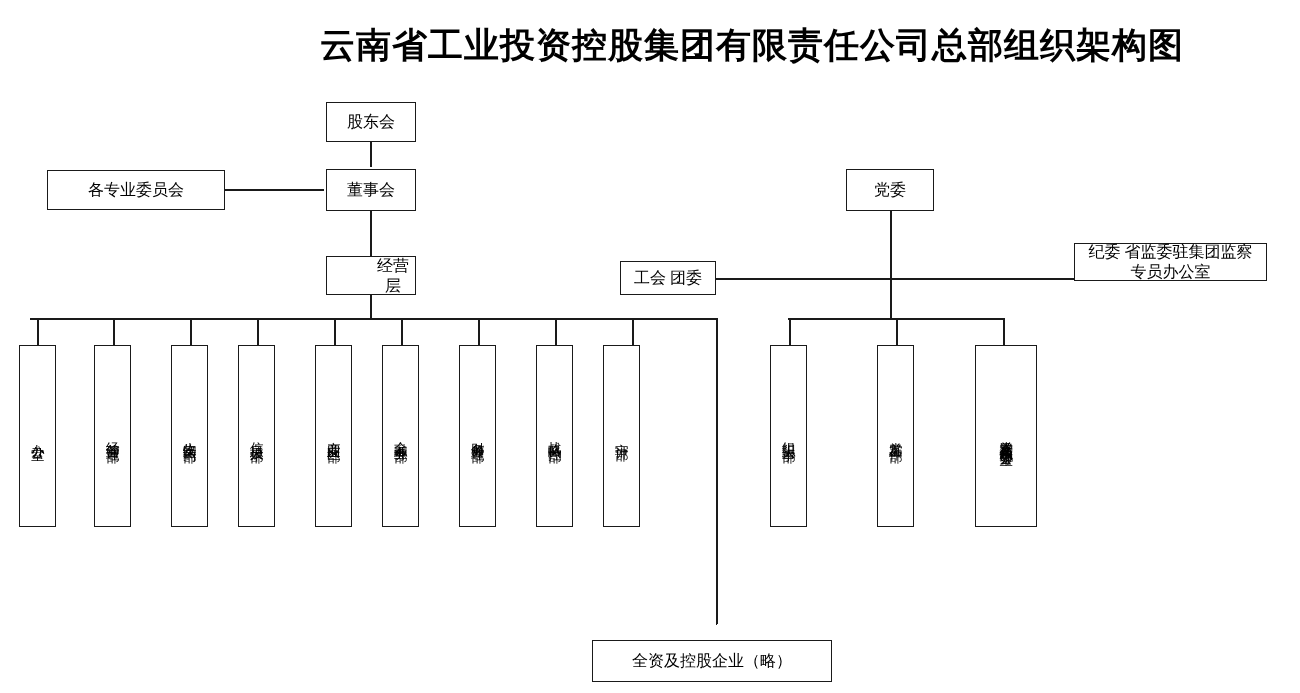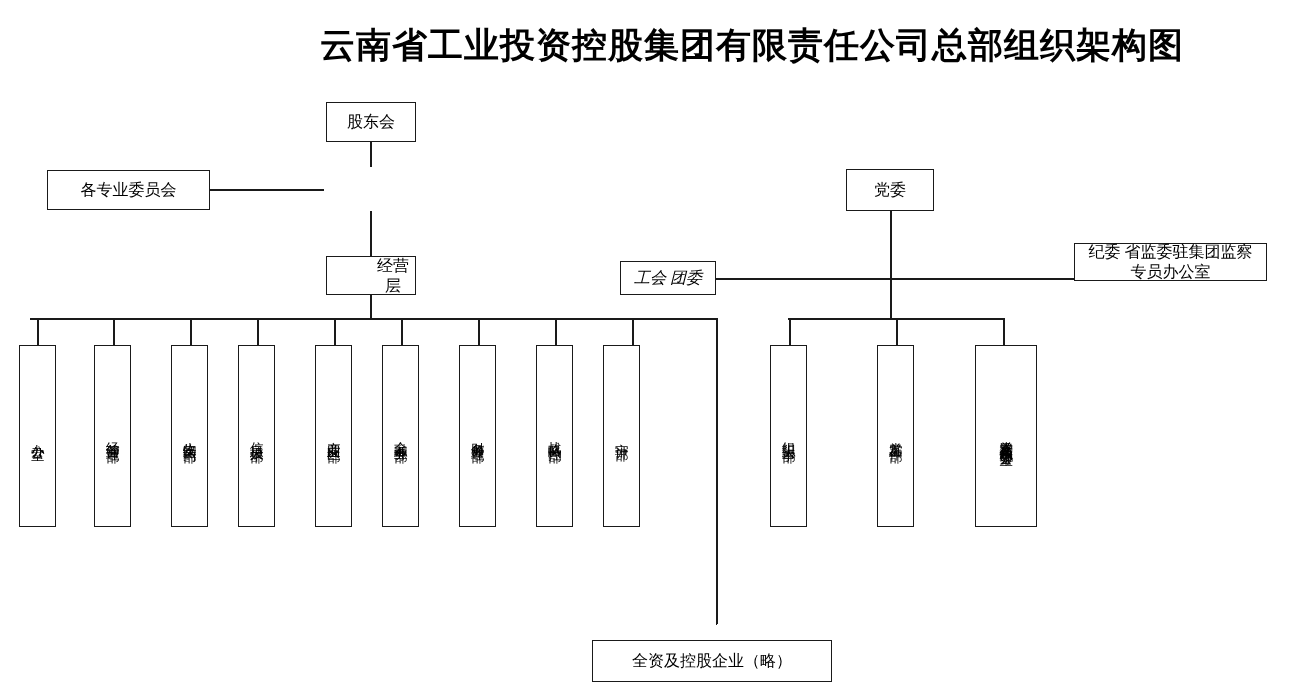--- a/index.html
+++ b/index.html
@@ -102,34 +102,37 @@
 
   <div class="line h" style="left:788px; top:318px; width:216px;"></div>
   <div class="line v" style="left:789px; top:318px; height:27px;"></div>
   <div class="line v" style="left:896px; top:318px; height:27px;"></div>
   <div class="line v" style="left:1003px; top:318px; height:27px;"></div>
 
   <div class="node" style="left:326px; top:102px; width:90px; height:40px;">
     <span class="txt">股东会</span>
   </div>
 
+  <div class="node" style="left:326px; top:169px; width:90px; height:42px;">
+    <span class="txt">董事会</span>
+  </div>
 
-  <div class="node" style="left:47px; top:170px; width:163px; height:40px;">
+  <div class="node" style="left:47px; top:170px; width:178px; height:40px;">
     <span class="txt">各专业委员会</span>
   </div>
 
   <div class="node" style="left:326px; top:256px; width:90px; height:39px;padding-left:44px;">
     <span class="txt">经营层</span>
   </div>
 
   <div class="node" style="left:846px; top:169px; width:88px; height:42px;">
     <span class="txt">党委</span>
   </div>
 
-  <div class="node" style="left:620px; top:261px; width:96px; height:34px;font-style:italic;">
+  <div class="node" style="left:620px; top:261px; width:96px; height:34px;">
     <span class="txt">工会  团委</span>
   </div>
 
   <div class="node" style="left:1074px; top:243px; width:193px; height:38px; font-size:16px;">
     <span class="txt">纪委  省监委驻集团监察
 专员办公室</span>
   </div>
 
   <div class="node" style="left:592px; top:624px; width:240px; height:42px;margin-top:16px;">
     <span class="txt">全资及控股企业（略）</span>

